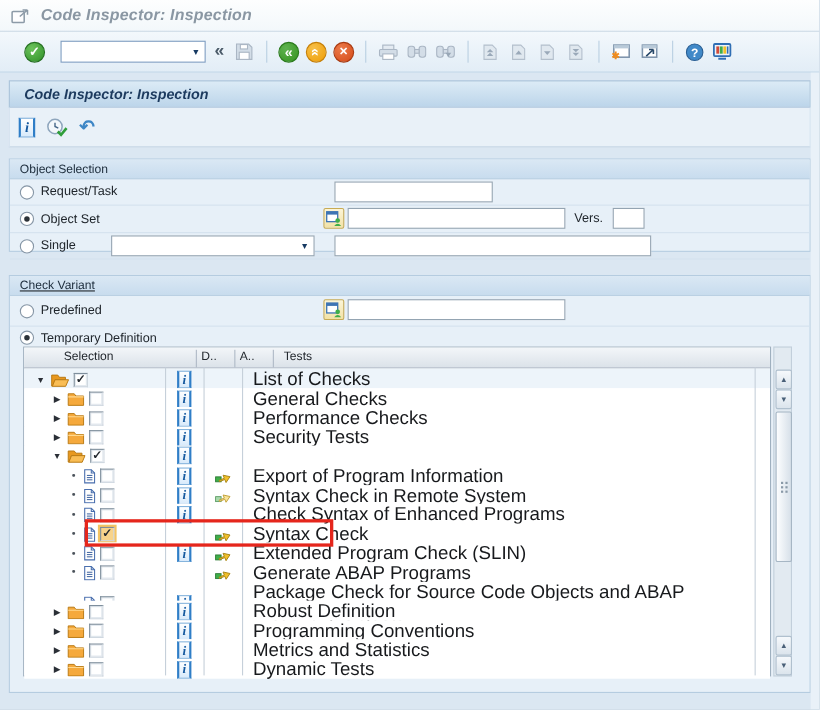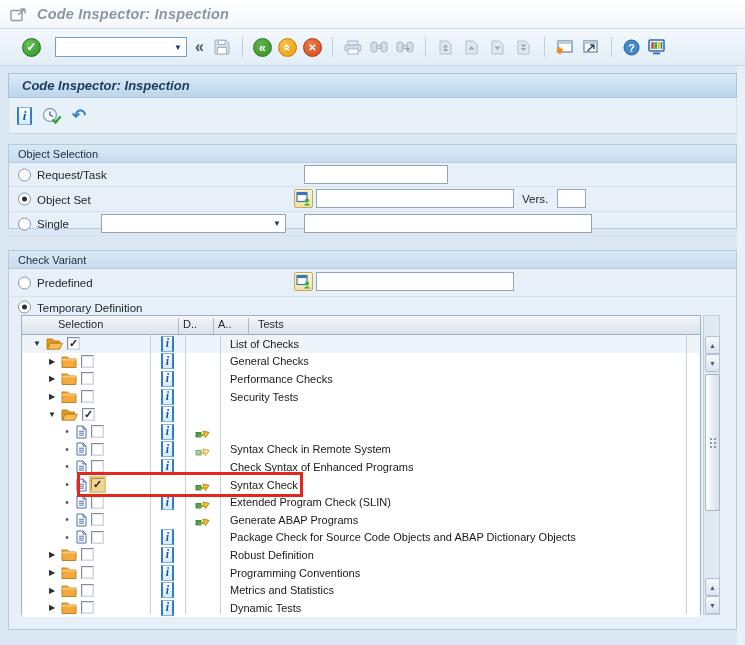--- a/index.html
+++ b/index.html
@@ -75,21 +75,21 @@
          border-bottom:1px solid #9fadbb;font-size:11px;color:#23282e;}
   .thead span{position:absolute;top:2px;margin-left:28px;}
   .col-line{position:absolute;top:0;bottom:0;width:1px;background:#c6d0da;}
   .tbody{position:relative;}
   .trow{position:relative;height:17.6px;display:grid;grid-template-columns:128px 35px 35px 1fr;
         align-items:center;background:#fff;}
   .trow.tint{background:#edf4fa;}
   .cell{display:flex;align-items:center;height:100%;box-sizing:border-box;}
   .sel{gap:4px;}
   .dcol,.acol{justify-content:center;}
-  .tcol{padding-left:10px;font-size:11px;color:#17191c;}
+  .tcol{padding-left:10px;font-size:17px;color:#17191c;}
   .exp{width:10px;text-align:center;font-size:8px;color:#2a2f36;flex:0 0 auto;}
   .exp.dot{font-size:10px;color:#4a525a;}
   .nico{display:inline-flex;align-items:center;flex:0 0 auto;}
   .cbx{width:13px;height:13px;background:#fff;box-sizing:border-box;flex:0 0 auto;
        border-top:1px solid #7e8e9c;border-left:1px solid #7e8e9c;
        border-bottom:1px solid #cfd8e0;border-right:1px solid #cfd8e0;
        box-shadow:0 0 0 1px #e3e9ef inset;
        display:inline-flex;align-items:center;justify-content:center;
        font-size:11px;font-weight:bold;color:#23282e;line-height:11px;}
   .cbx.hl{background:#f8d38a;box-shadow:0 0 0 2px #f3c363;}
@@ -280,21 +280,21 @@
         <span class="radio"></span>
         <span>Single</span>
       </span>
       <div class="sel-combo" style="left:92px;top:2px;width:185px;">
         <span class="combo-arrow">▼</span>
       </div>
       <input class="sap-input" style="left: 295px; top: 2px; width: 288px;" value="">
     </div>
   </div>
 
-  <div class="groupbox" style="top:250px;height:380px;">
+  <div class="groupbox" style="top:250px;height:380px;text-decoration:underline;">
     <div class="g-head">
       <span>Check Variant</span>
     </div>
     <div class="g-row" style="height:27px;">
       <span class="radio-wrap">
         <span class="radio"></span>
         <span>Predefined</span>
       </span>
       <span class="vh-btn" style="left:285px;top:3px;">
         <svg width="15" height="15" viewBox="0 0 15 15">
@@ -464,20 +464,23 @@
       <span class="nico attr-f">
         <svg width="15" height="13" viewBox="0 0 15 13">
                   <rect x="1" y="7.5" width="5" height="4.5" fill="#3fae49" stroke="#2a7a33" stroke-width="0.8"></rect>
                   <g transform="rotate(-22 8 7)">
                     <path d="M3 9 h5.2 V6 l5.3 3.6 -5.3 3.6 V10.2 H3 z" fill="#f2c029" stroke="#a8871a" stroke-width="0.8"></path>
                   </g>
                 </svg>
       </span>
 
     </div>
+    <div class="cell tcol">
+      <span class="tlabel">Export of Program Information</span>
+    </div>
 
   </div>
           <div class="trow">
     <div class="cell sel" style="padding-left: 40px;">
       <span class="exp dot">•</span>
 
       <span class="nico ic-doc">
         <svg width="11" height="14" viewBox="0 0 11 14">
                   <path d="M1 1 h6 l3 3 v9 H1 z" fill="#fff" stroke="#4a6fae" stroke-width="1"></path>
                   <path d="M7 1 v3 h3" fill="none" stroke="#4a6fae" stroke-width="1"></path>

